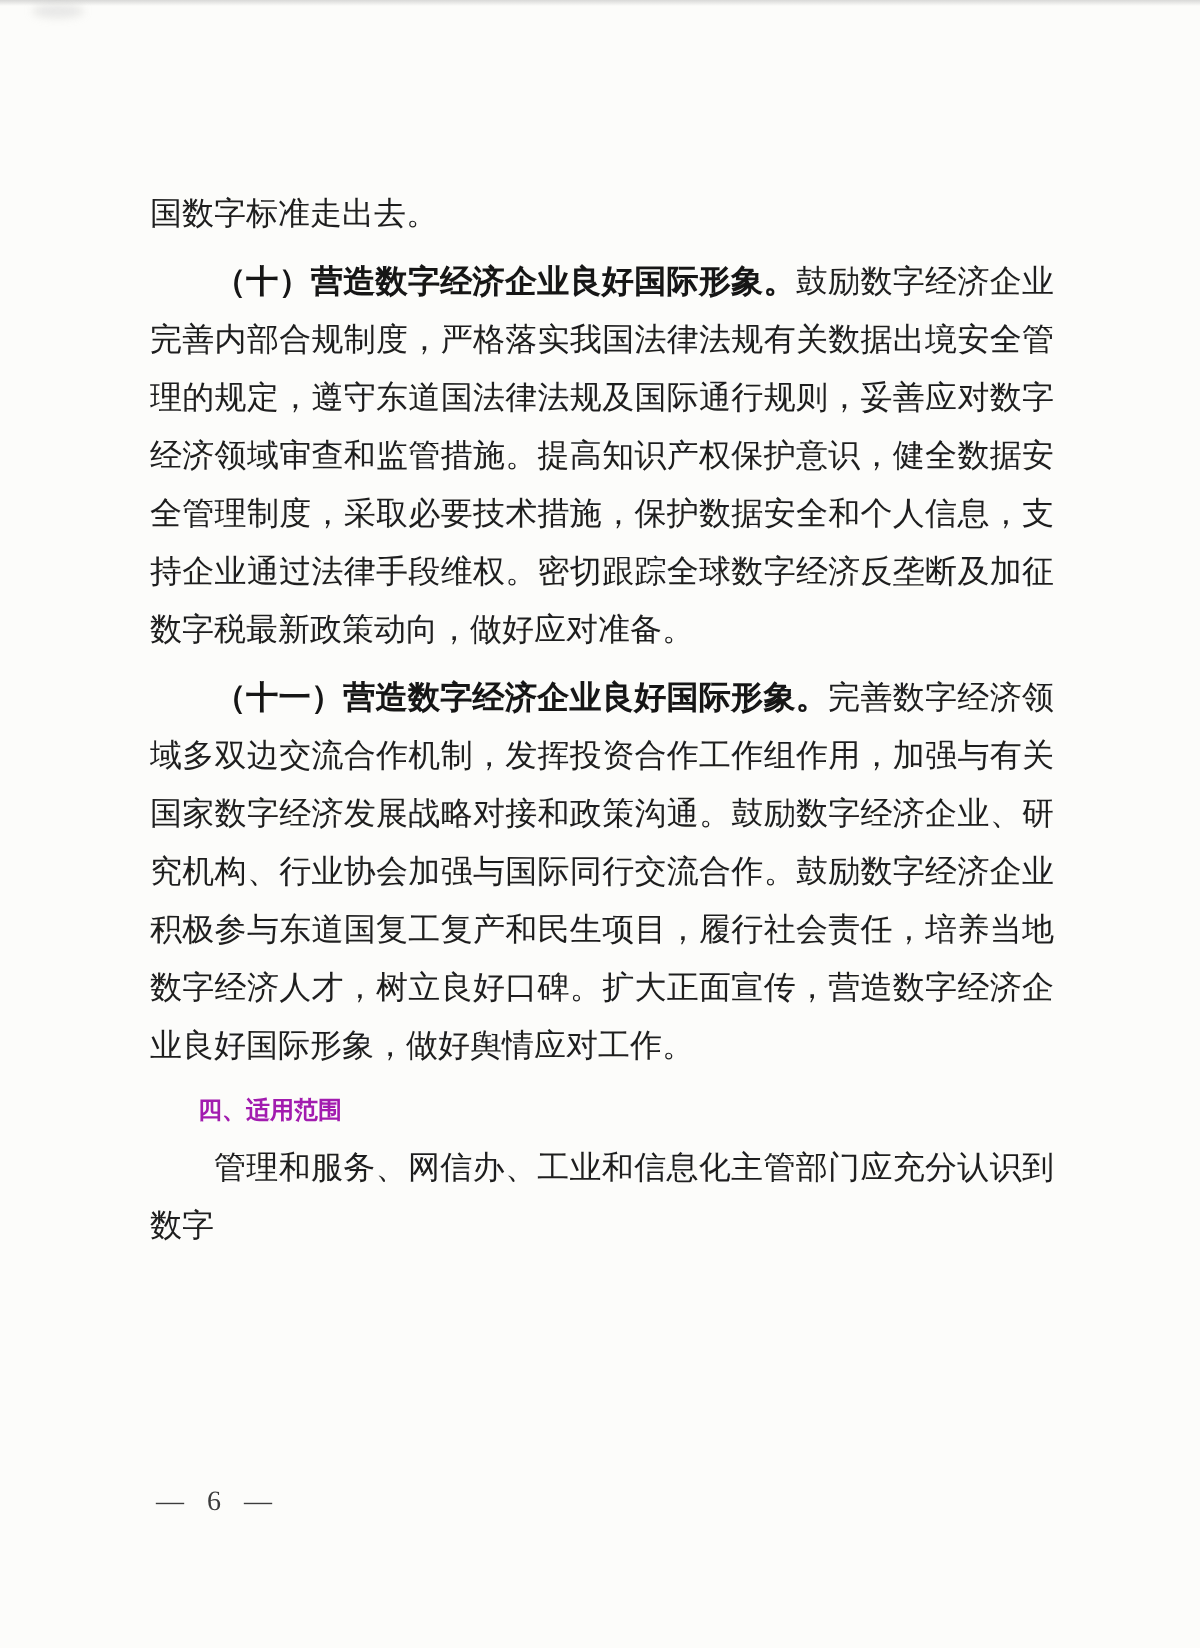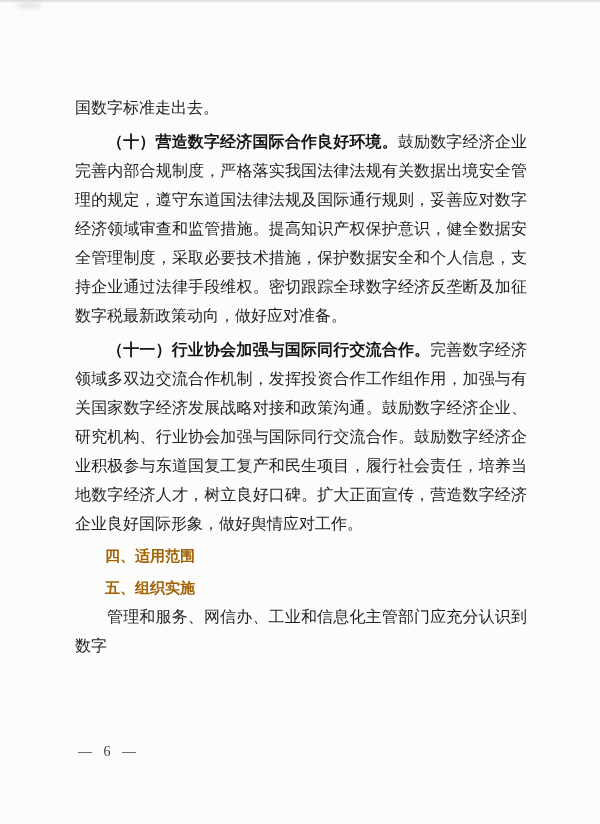--- a/index.html
+++ b/index.html
@@ -54,23 +54,23 @@
   .run-bold {
     font-weight: bold;
     color: #161616;
   }
   .doc-heading {
     margin: 0;
     margin-top: 3px;
     text-indent: 2em;
     font-family: "Liberation Sans", "DejaVu Sans", sans-serif;
     font-weight: bold;
-    font-size: 15px;
+    font-size: 12px;
     line-height: 29px;
-    color: #a16207;
+    color: #a21caf;
     text-align: left;
   }
   .page-number {
     position: absolute;
     left: 78px;
     top: 743px;
     font-size: 14px;
     line-height: 18px;
     color: #3c3c3c;
     letter-spacing: 4px;
@@ -82,28 +82,27 @@
 
 <div class="page">
 
   <div class="scan-edge-top"></div>
   <div class="scan-smudge"></div>
 
   <div class="text-column">
 
     <p class="no-indent">国数字标准走出去。</p>
 
-    <p class="new-block"><span class="run-bold">（十）营造数字经济国际合作良好环境。</span><span>鼓励数字经济企业完善内部合规制度，严格落实我国法律法规有关数据出境安全管理的规定，遵守东道国法律法规及国际通行规则，妥善应对数字经济领域审查和监管措施。提高知识产权保护意识，健全数据安全管理制度，采取必要技术措施，保护数据安全和个人信息，支持企业通过法律手段维权。密切跟踪全球数字经济反垄断及加征数字税最新政策动向，做好应对准备。</span></p>
+    <p class="new-block"><span class="run-bold">（十）营造数字经济企业良好国际形象。</span><span>鼓励数字经济企业完善内部合规制度，严格落实我国法律法规有关数据出境安全管理的规定，遵守东道国法律法规及国际通行规则，妥善应对数字经济领域审查和监管措施。提高知识产权保护意识，健全数据安全管理制度，采取必要技术措施，保护数据安全和个人信息，支持企业通过法律手段维权。密切跟踪全球数字经济反垄断及加征数字税最新政策动向，做好应对准备。</span></p>
 
-    <p class="new-block"><span class="run-bold">（十一）行业协会加强与国际同行交流合作。</span><span>完善数字经济领域多双边交流合作机制，发挥投资合作工作组作用，加强与有关国家数字经济发展战略对接和政策沟通。鼓励数字经济企业、研究机构、行业协会加强与国际同行交流合作。鼓励数字经济企业积极参与东道国复工复产和民生项目，履行社会责任，培养当地数字经济人才，树立良好口碑。扩大正面宣传，营造数字经济企业良好国际形象，做好舆情应对工作。</span></p>
+    <p class="new-block"><span class="run-bold">（十一）营造数字经济企业良好国际形象。</span><span>完善数字经济领域多双边交流合作机制，发挥投资合作工作组作用，加强与有关国家数字经济发展战略对接和政策沟通。鼓励数字经济企业、研究机构、行业协会加强与国际同行交流合作。鼓励数字经济企业积极参与东道国复工复产和民生项目，履行社会责任，培养当地数字经济人才，树立良好口碑。扩大正面宣传，营造数字经济企业良好国际形象，做好舆情应对工作。</span></p>
 
     <h3 class="doc-heading">四、适用范围</h3>
 
 
-    <h3 class="doc-heading">五、组织实施</h3>
 
     <p>管理和服务、网信办、工业和信息化主管部门应充分认识到数字</p>
 
   </div>
 
   <div class="page-number">— 6 —</div>
 
 </div>
 
 </body></html>

